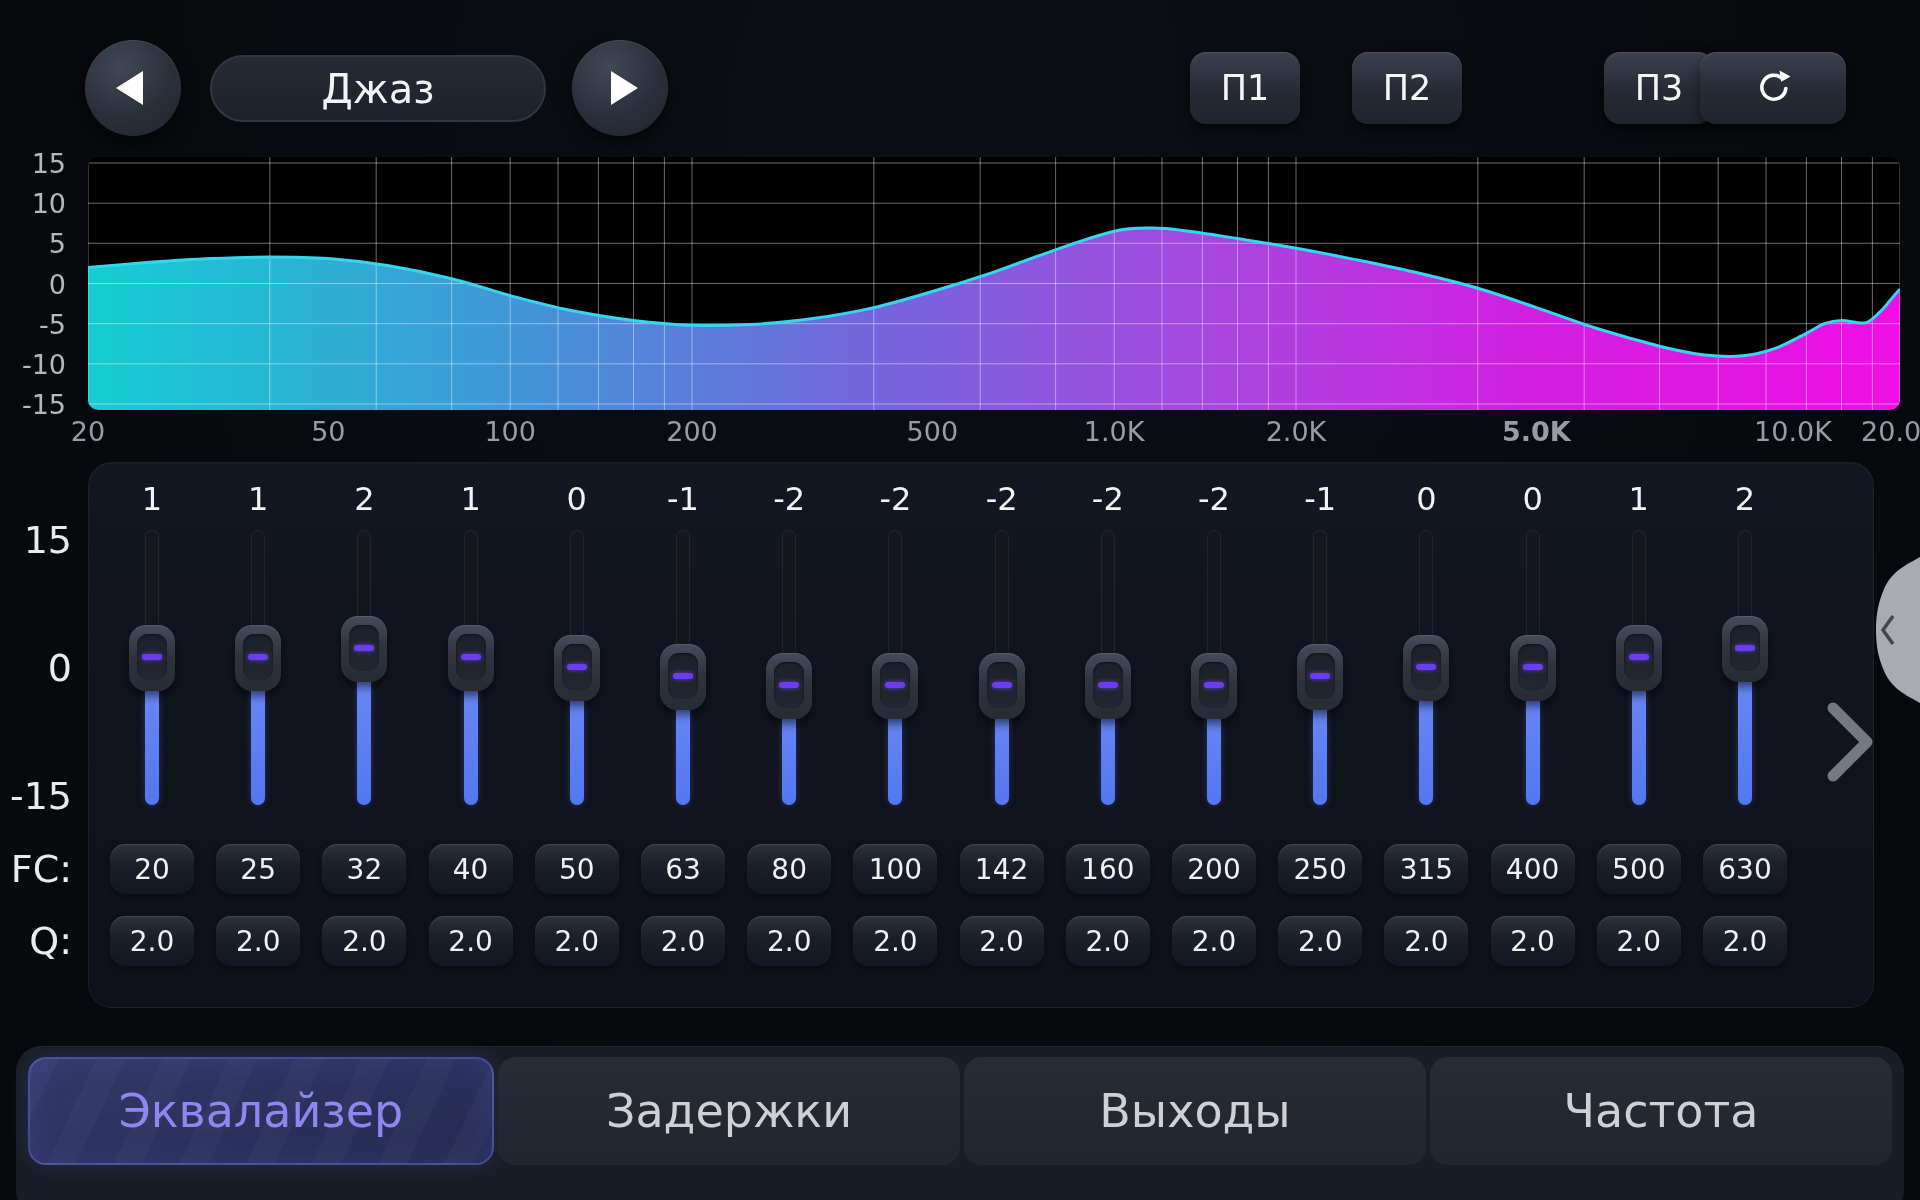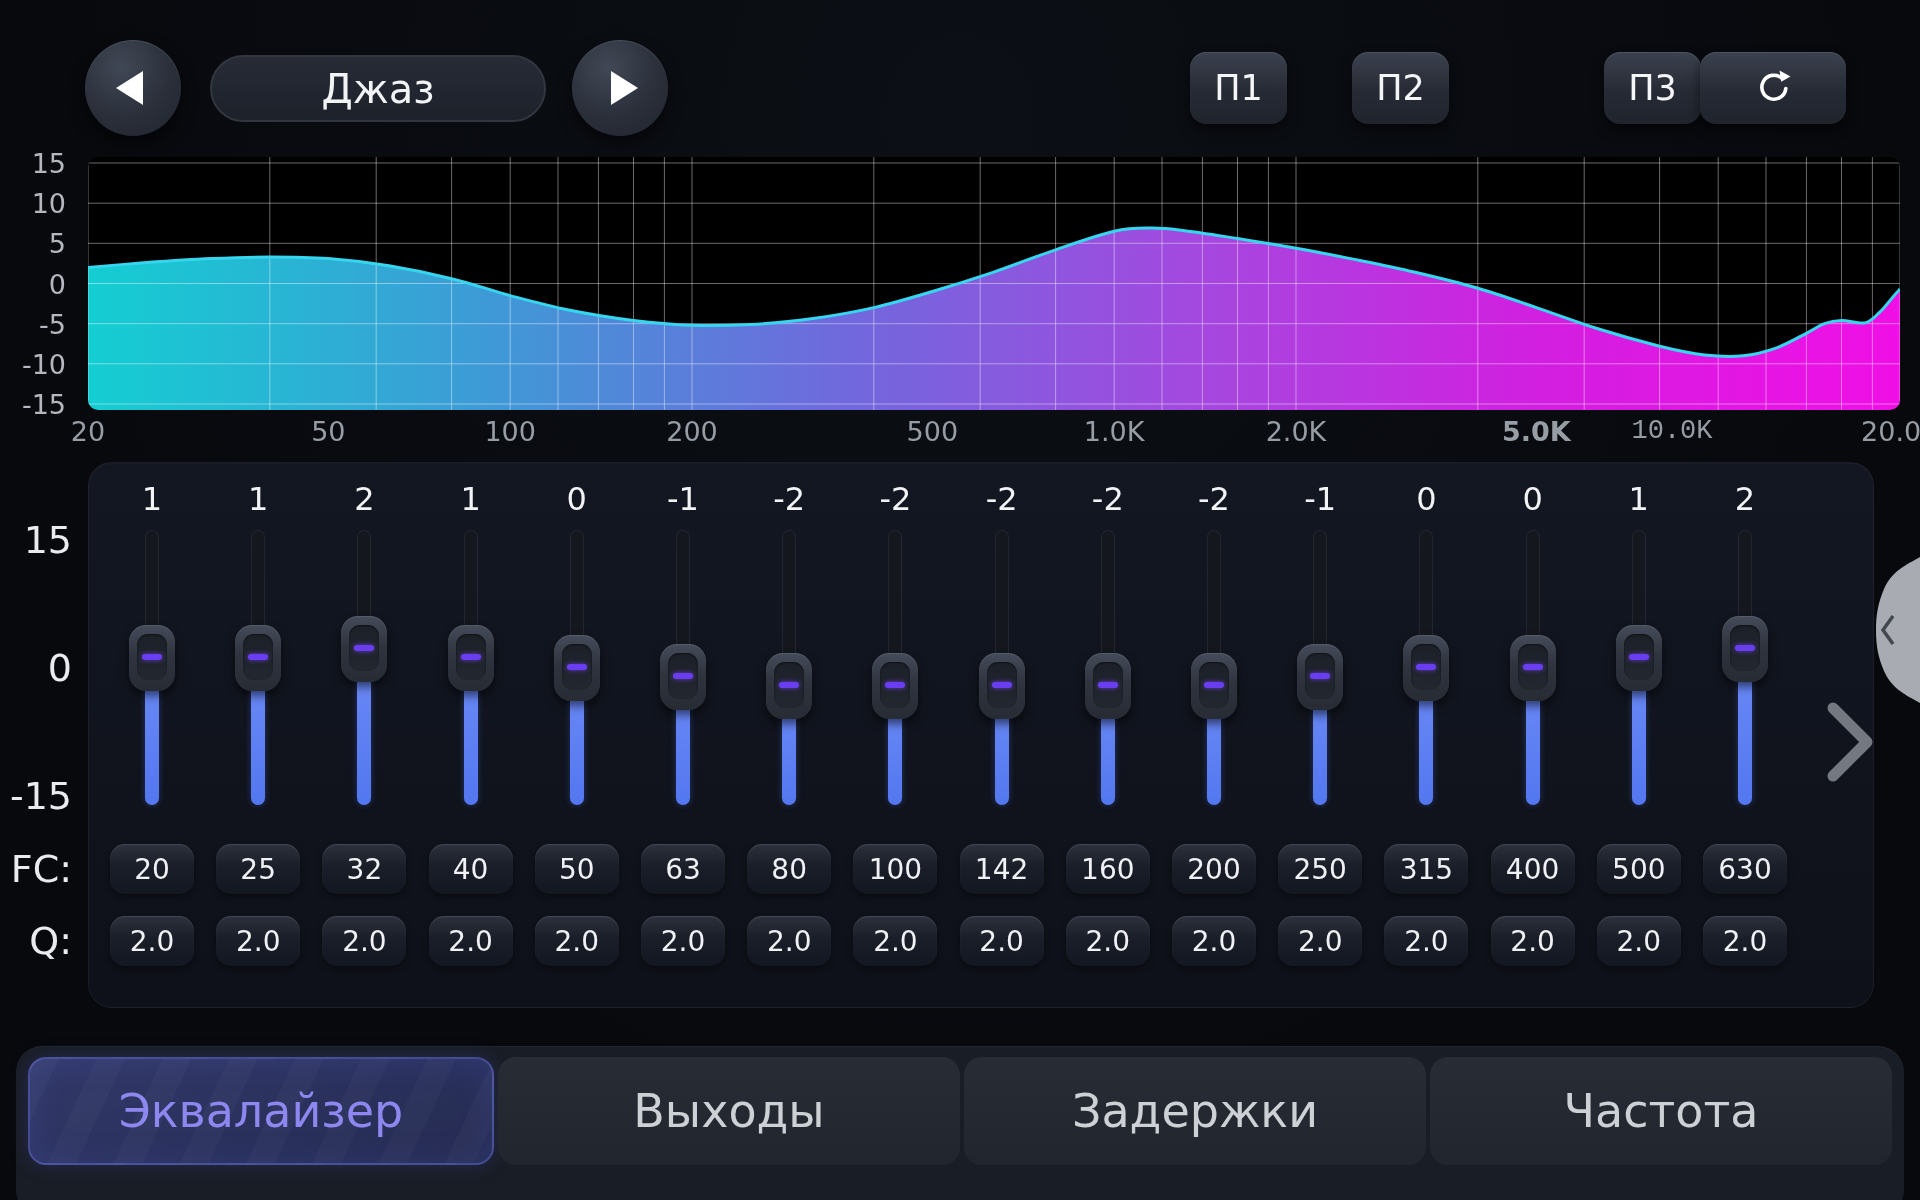--- a/index.html
+++ b/index.html
@@ -20,21 +20,21 @@
   .tri-left { width:0; height:0; border-top:17px solid transparent; border-bottom:17px solid transparent; border-right:27px solid #fff; transform:translateX(-4px); }
   .tri-right { width:0; height:0; border-top:17px solid transparent; border-bottom:17px solid transparent; border-left:27px solid #fff; transform:translateX(4px); }
   .preset-pill {
     position:absolute; left:210px; top:55px; width:336px; height:67px; border-radius:34px;
     background:linear-gradient(180deg,#262b36 0%, #1d212a 100%);
     border:2px solid #31363f;
     display:flex; align-items:center; justify-content:center;
     font-size:40px; color:#f2f3f5;
   }
   .mem-btn {
-    position:absolute; top:52px; width:97px; height:72px; border-radius:16px;
+    position:absolute; top:52px; width:110px; height:72px; border-radius:16px;
     background:linear-gradient(180deg,#3b414e 0%, #262a34 55%, #20242d 100%);
     box-shadow:0 6px 12px rgba(0,0,0,.5), inset 0 1px 1px rgba(255,255,255,.10);
     display:flex; align-items:center; justify-content:center;
     font-size:35px; color:#f4f5f7; cursor:pointer;
   }
   .reset-btn { width:146px; }
   
   .graph-area { position:absolute; left:88px; top:157px; width:1812px; height:253px; }
   .y-axis { position:absolute; left:0; top:157px; width:74px; height:253px; }
   .y-axis div { position:absolute; right:8px; width:66px; text-align:right; font-size:27px; color:#b4b8be; transform:translateY(-50%); }
@@ -198,21 +198,21 @@
 </div>
 <div class="x-axis" id="x-axis">
     <div style="left: 0px;">20</div>
     <div style="left: 240.356px;">50</div>
     <div style="left: 422.178px;">100</div>
     <div style="left: 604px;">200</div>
     <div style="left: 844.356px;">500</div>
     <div style="left: 1026.18px;">1.0K</div>
     <div style="left: 1208px;">2.0K</div>
     <div style="left: 1448.36px; font-weight: bold;">5.0K</div>
-    <div style="left: 1584px; font-family: Liberation Mono, monospace;">10.0K</div>
+    <div style="left: 1705px;">10.0K</div>
     <div style="left: 1812px;">20.0K</div>
   </div>
 
 <div class="panel"></div>
 <div class="scale-col">
   <div style="top:540px;">15</div>
   <div style="top:668px;">0</div>
   <div style="top:796px;">-15</div>
   <div style="top:869px;">FC:</div>
   <div style="top:941px;">Q:</div>
@@ -435,16 +435,16 @@
   </svg>
 </div>
 <div class="next-chevron">
   <svg width="58" height="84" viewBox="0 0 58 84">
     <polyline points="11,8 45,42 11,76" fill="none" stroke="#747981" stroke-width="11" stroke-linecap="round" stroke-linejoin="round"></polyline>
   </svg>
 </div>
 
 <div class="tabbar" id="tabbar">
     <div class="tab active">Эквалайзер</div>
+    <div class="tab">Задержки</div>
     <div class="tab">Выходы</div>
-    <div class="tab">Задержки</div>
     <div class="tab">Частота</div>
   </div>
 
 </body></html>

